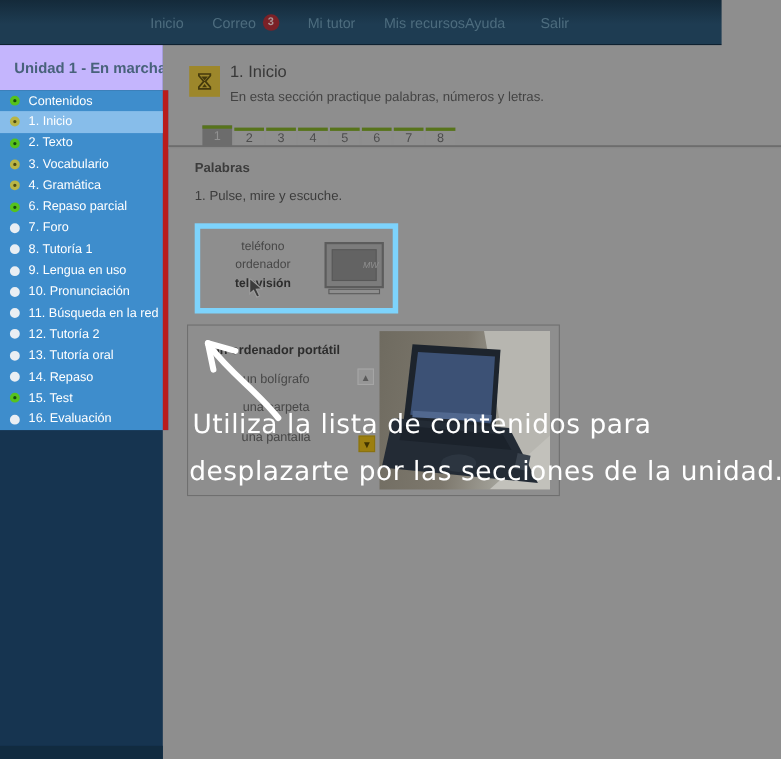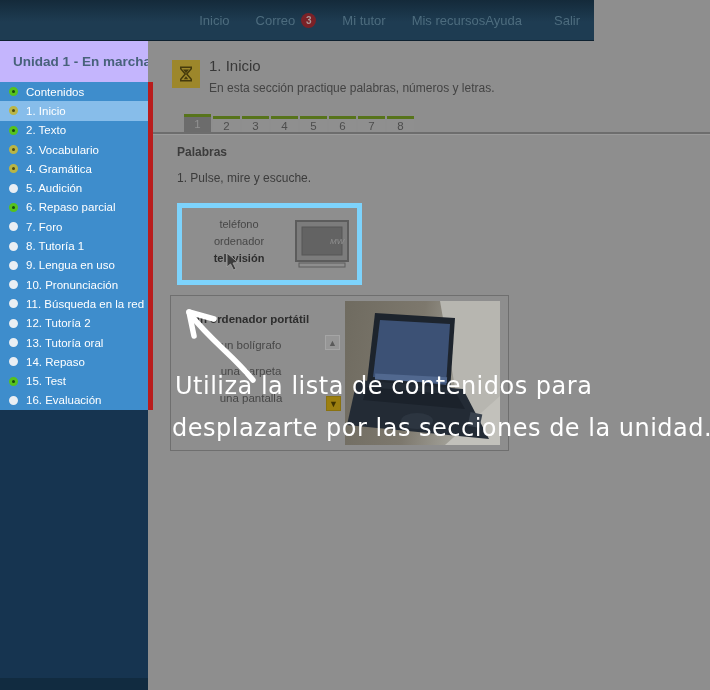--- a/index.html
+++ b/index.html
@@ -4,24 +4,24 @@
 <style>
   html,body{margin:0;padding:0;background:#555;}
   .screen{
     position:relative;width:710px;height:690px;overflow:hidden;
     background:#8e8e8e;
     font-family:"Liberation Sans","DejaVu Sans",sans-serif;
     -webkit-font-smoothing:antialiased;
   }
   
   .topnav{
-    position:absolute;left:0;top:0;width:594px;height:41px;
+    position:absolute;left:0;top:0;width:656px;height:41px;
     background:linear-gradient(180deg,#142a3a 0%,#1e3c52 55%,#1e3c52 100%);
     border-bottom:1px solid #0e2130;
-    display:flex;justify-content:flex-end;align-items:center;
+    display:flex;justify-content:center;align-items:center;
     box-sizing:border-box;padding:1px 14px 0 12px;
   }
   .nav-group{display:flex;align-items:center;}
   .nav-left{gap:26px;}
   .nav-right{gap:32px;}
   .nav-item{display:flex;align-items:center;gap:6px;color:#4d6c7e;font-size:13px;cursor:pointer;}
   .badge{
     display:inline-block;width:15px;height:15px;border-radius:50%;
     background:#7b2127;color:#ab9797;font-size:10px;line-height:15px;
     text-align:center;font-weight:bold;
@@ -141,24 +141,20 @@
         </div>
         <div class="side-item">
           <span class="bullet bullet-yellow"></span>
           <span>3. Vocabulario</span>
         </div>
         <div class="side-item">
           <span class="bullet bullet-yellow"></span>
           <span>4. Gramática</span>
         </div>
         <div class="side-item">
-          <span class="bullet bullet-white"></span>
-          <span>5. Audición</span>
-        </div>
-        <div class="side-item">
           <span class="bullet bullet-green"></span>
           <span>6. Repaso parcial</span>
         </div>
         <div class="side-item">
           <span class="bullet bullet-white"></span>
           <span>7. Foro</span>
         </div>
         <div class="side-item">
           <span class="bullet bullet-white"></span>
           <span>8. Tutoría 1</span>

